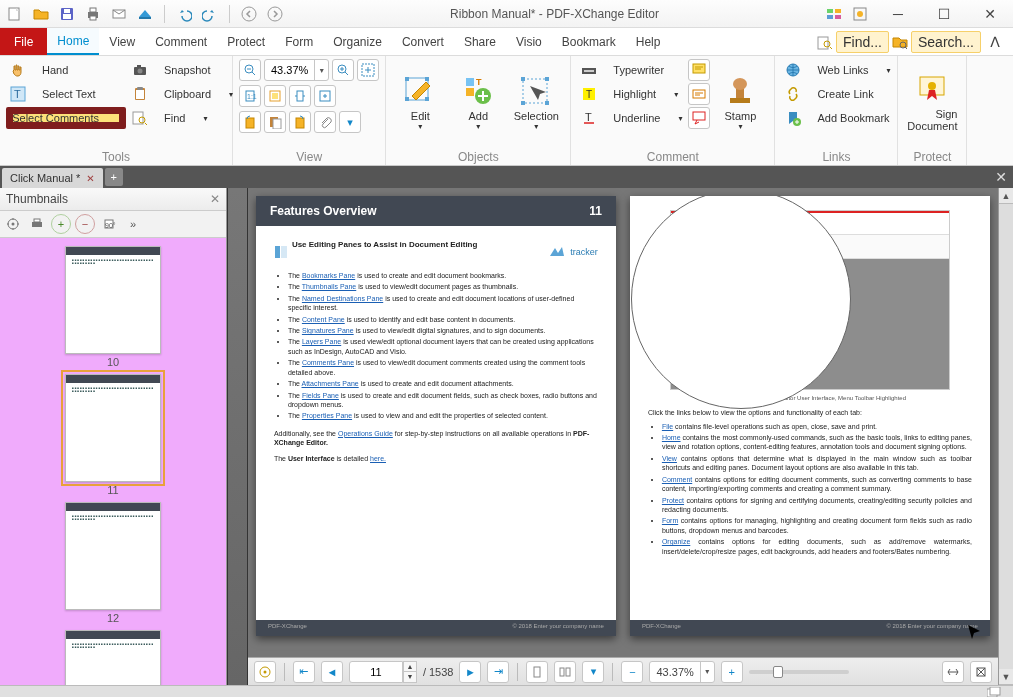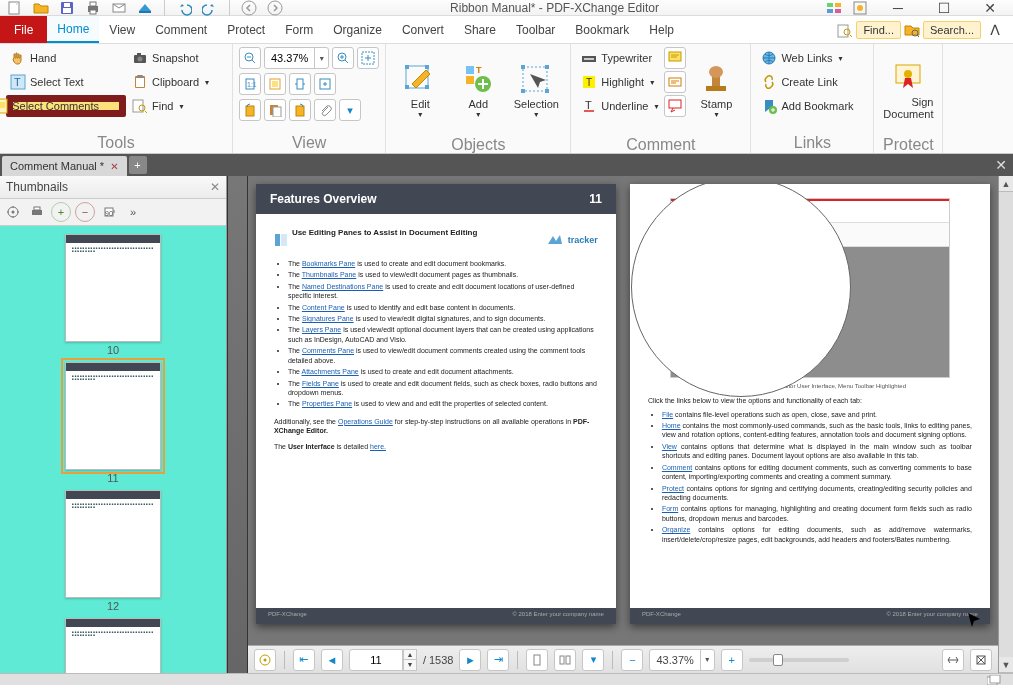--- a/index.html
+++ b/index.html
@@ -1,47 +1,47 @@
 <!DOCTYPE html>
 <html><head>
 <meta charset="utf-8">
 <style>
 * { margin:0; padding:0; box-sizing:border-box; font-family:"Segoe UI",Tahoma,sans-serif; }
 body { width:1013px; height:697px; background:#fff; overflow:hidden; font-size:11px;}
-.titlebar { height:16px; background:linear-gradient(#fdfdfd,#f3f3f3); display:flex; align-items:center; border-bottom:1px solid #dcdcdc; }
+.titlebar { height:28px; background:linear-gradient(#fdfdfd,#f3f3f3); display:flex; align-items:center; border-bottom:1px solid #dcdcdc; }
 .qat { display:flex; align-items:center; gap:4px; padding:0 4px;}
 .qat-btn { width:22px; height:22px; display:flex; align-items:center; justify-content:center; border-radius:2px;}
 .title-text{ flex:1; text-align:center; color:#555; font-size:12px;}
 .win-controls{display:flex;}
 .wc{width:46px;height:28px;display:flex;align-items:center;justify-content:center;color:#444;font-size:14px;}
 .ribbon-tabs{height:28px;display:flex;align-items:stretch;background:#fff;border-bottom:1px solid #dcdcdc;position:relative;}
 .file-tab{background:#c41616;color:#fff;padding:0 14px;display:flex;align-items:center;font-size:12px;}
 .tab-btn{padding:0 10px;display:flex;align-items:center;font-size:12px;color:#444;}
 .tab-btn.active{color:#008ecf;border-bottom:2px solid #008ecf;background:#f6fbfe;}
 .tab-right{margin-left:auto;display:flex;align-items:center;gap:2px;padding-right:6px;}
-.tab-right .rtbtn{display:flex;align-items:center;gap:4px;padding:2px 6px;border:1px solid #f6d06a;background:#fff3cf;border-radius:2px;font-size:11px;color:#333;}
+.tab-right .rtbtn{display:flex;align-items:center;gap:4px;padding:2px 6px;border:1px solid #f6d06a;background:#fff3cf;border-radius:2px;font-size:14px;color:#333;}
 .tab-right .ico{width:18px;height:18px;display:flex;align-items:center;justify-content:center;}
 .ribbon-body{height:110px;background:#fafafa;border-bottom:1px solid #c9c9c9;display:flex;}
 .group{border-right:1px solid #e1e1e1;padding:3px 6px 1px 6px;display:flex;flex-direction:column;}
 .group-content{flex:1;display:flex;gap:2px;}
-.group-label{text-align:center;font-size:16px;color:#888;padding-top:1px;}
-.btn-sm{display:flex;align-items:center;gap:4px;padding:2px 4px;height:22px;border-radius:2px;font-size:11px;color:#333;white-space:nowrap;}
+.group-label{text-align:center;font-size:12px;color:#888;padding-top:1px;}
+.btn-sm{display:flex;align-items:center;gap:16px;padding:2px 4px;height:22px;border-radius:2px;font-size:11px;color:#333;white-space:nowrap;}
 .btn-sm.selected{background:#fde17a;border:7px solid #7f1d1d;padding:1px 20px;font-weight:500;justify-content:flex-end;}
 .btn-big{display:flex;flex-direction:column;align-items:center;justify-content:center;width:56px;height:88px;border-radius:2px;padding:2px;font-size:11px;color:#333;}
 .btn-big .ico-lg{width:32px;height:32px;margin-bottom:2px;}
 .col{display:flex;flex-direction:column;gap:2px;}
 .ico{display:inline-flex;align-items:center;justify-content:center;}
 .docs-bar{height:22px;background:#555;display:flex;align-items:center;color:#ddd;font-size:11px;}
 .doc-tab{background:#d8d8d8;color:#333;padding:2px 8px;height:20px;display:flex;align-items:center;border-radius:2px 2px 0 0;margin:2px 0 0 2px;}
 .doc-tab .x{margin-left:6px;font-size:10px;color:#a04040;}
 .docs-bar .plus{width:18px;height:18px;background:#888;color:#fff;display:flex;align-items:center;justify-content:center;margin-left:2px;border-radius:2px;}
 .docs-bar .filler{flex:1;}
 .docs-bar .close-all{color:#ddd;padding:0 6px;font-size:14px;}
 .main{display:flex;height:497px;background:#555;}
-.thumbs-panel{width:241px;background:#5eead4;border-right:1px solid #999;display:flex;flex-direction:column;}
+.thumbs-panel{width:241px;background:#f0abfc;border-right:1px solid #999;display:flex;flex-direction:column;}
 .thumbs-hdr{background:linear-gradient(#f9f9f9,#ececec);border-bottom:1px solid #ccc;padding:4px 6px;display:flex;align-items:center;font-size:12px;color:#444;}
 .thumbs-hdr .x{margin-left:auto;color:#888;}
 .thumbs-toolbar{background:#f2f2f2;border-bottom:1px solid #ccc;padding:3px;display:flex;gap:4px;align-items:center;}
 .tb-btn{width:20px;height:20px;display:flex;align-items:center;justify-content:center;border-radius:2px;color:#555;}
 .thumbs-scroll{flex:1;overflow:auto;padding:8px;display:flex;flex-direction:column;align-items:center;gap:6px;}
 .thumb{width:96px;display:flex;flex-direction:column;align-items:center;}
 .thumb-page{width:96px;height:108px;background:#fff;border:1px solid #bbb;box-shadow:0 1px 2px rgba(0,0,0,.2);font-size:3px;line-height:3px;color:#355;padding:6px;overflow:hidden;}
 .thumb.selected .thumb-page{outline:2px solid #e8a13a;outline-offset:2px;}
 .thumb-num{font-size:11px;color:#555;margin-top:2px;}
 .sidepad{width:22px;background:linear-gradient(#777,#666);border-left:1px solid #333;border-right:1px solid #333;}
@@ -171,21 +171,21 @@
 <div class="ribbon-tabs">
   <div class="file-tab">File</div>
   <div class="tab-btn active">Home</div>
   <div class="tab-btn">View</div>
   <div class="tab-btn">Comment</div>
   <div class="tab-btn">Protect</div>
   <div class="tab-btn">Form</div>
   <div class="tab-btn">Organize</div>
   <div class="tab-btn">Convert</div>
   <div class="tab-btn">Share</div>
-  <div class="tab-btn">Toolbar</div>
+  <div class="tab-btn">Visio</div>
   <div class="tab-btn">Bookmark</div>
   <div class="tab-btn">Help</div>
   <div class="tab-right">
     <div class="ico">
         <svg width="16" height="16">
           <rect x="1" y="3" width="10" height="12" fill="#fff" stroke="#999"></rect>
           <circle cx="10" cy="10" r="3" fill="none" stroke="#c49a00"></circle>
           <path d="M13 13l2 2" stroke="#c49a00"></path>
         </svg>
       </div>
@@ -522,21 +522,21 @@
         <span style="white-space:pre;text-align:right;">Sign
 Document</span>
       </div>
     </div>
     <div class="group-label">Protect</div>
   </div>
 </div>
 
 <div class="docs-bar">
   <div class="doc-tab">
-      <span>Comment Manual *</span>
+      <span>Click Manual *</span>
       <span class="x">✕</span>
     </div>
   <div class="plus">+</div>
   <div class="filler"></div>
   <div class="close-all">✕</div>
 </div>
 
 <div class="main">
   <div class="thumbs-panel">
     <div class="thumbs-hdr">
@@ -598,21 +598,21 @@
           </div>
         <div class="page-body">
           <div style="display:flex;justify-content:space-between;align-items:center;">
             <div style="display:flex;align-items:center;gap:4px;">
                 <svg width="14" height="14">
                   <rect x="1" y="1" width="5" height="12" fill="#5ba4d6"></rect>
                   <rect x="7" y="1" width="6" height="12" fill="#d6e8f5"></rect>
                 </svg>
                 <h4>Use Editing Panes to Assist in Document Editing</h4>
               </div>
-            <div style="display:flex;align-items:center;gap:5px;color:#2a7cb3;font-size:9px;font-weight:700;">
+            <div style="display:flex;align-items:center;gap:5px;color:#2a7cb3;font-size:9px;font-weight:400;">
                 <svg width="16" height="12">
                   <path d="M1 10 L6 2 L9 7 L13 1 L15 10 Z" fill="#5ba4d6"></path>
                 </svg>
                 <span>tracker</span>
               </div>
           </div>
           <ul id="left-bullets" style="margin-top:6px;">
               <li>The <a>Bookmarks Pane</a> is used to create and edit document bookmarks.</li>
               <li>The <a>Thumbnails Pane</a> is used to view/edit document pages as thumbnails.</li>
               <li>The <a>Named Destinations Pane</a> is used to create and edit document locations of user-defined specific interest.</li>

